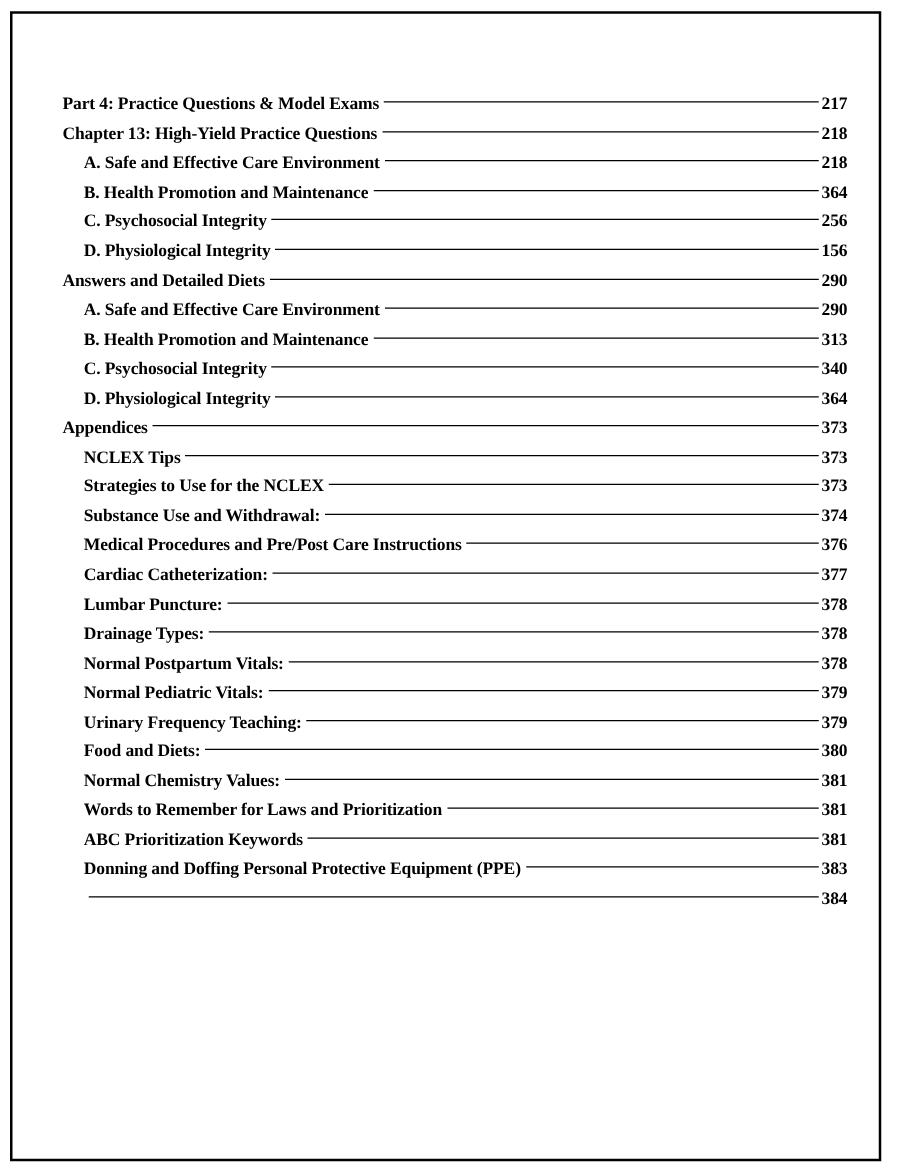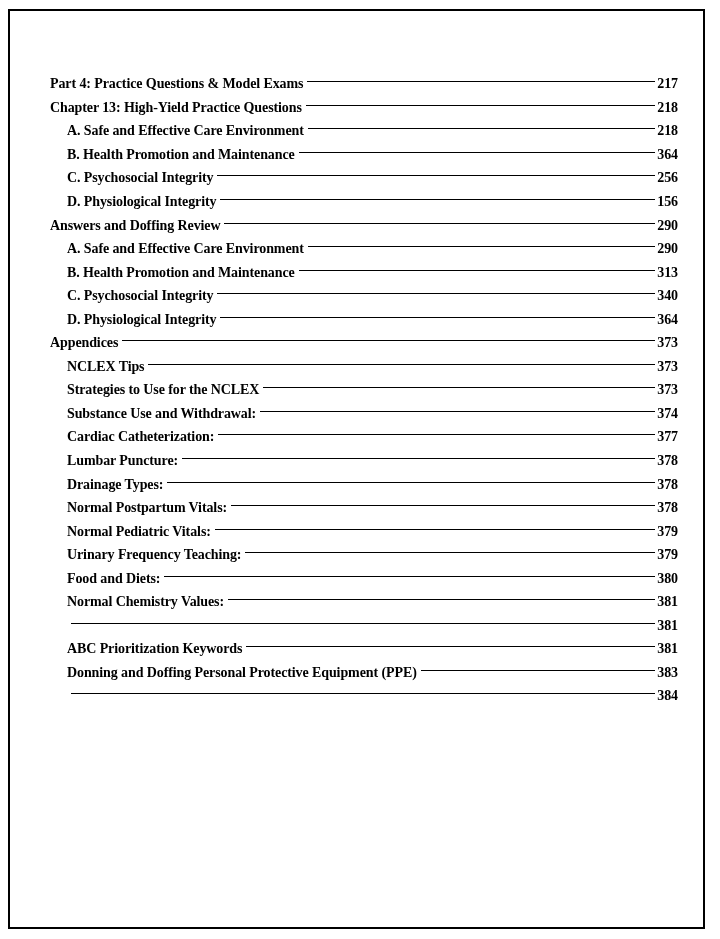--- a/index.html
+++ b/index.html
@@ -87,21 +87,21 @@
       <span class="label">C. Psychosocial Integrity</span>
       <span class="leader"></span>
       <span class="pagenum">256</span>
     </div>
     <div class="row lvl1">
       <span class="label">D. Physiological Integrity</span>
       <span class="leader"></span>
       <span class="pagenum">156</span>
     </div>
     <div class="row bold">
-      <span class="label">Answers and Doffing Review</span>
+      <span class="label">Answers and Detailed Diets</span>
       <span class="leader"></span>
       <span class="pagenum">290</span>
     </div>
     <div class="row lvl1">
       <span class="label">A. Safe and Effective Care Environment</span>
       <span class="leader"></span>
       <span class="pagenum">290</span>
     </div>
     <div class="row lvl1">
       <span class="label">B. Health Promotion and Maintenance</span>
@@ -132,20 +132,25 @@
       <span class="label">Strategies to Use for the NCLEX</span>
       <span class="leader"></span>
       <span class="pagenum">373</span>
     </div>
     <div class="row lvl1">
       <span class="label">Substance Use and Withdrawal:</span>
       <span class="leader"></span>
       <span class="pagenum">374</span>
     </div>
     <div class="row lvl1">
+      <span class="label">Medical Procedures and Pre/Post Care Instructions</span>
+      <span class="leader"></span>
+      <span class="pagenum">376</span>
+    </div>
+    <div class="row lvl1">
       <span class="label">Cardiac Catheterization:</span>
       <span class="leader"></span>
       <span class="pagenum">377</span>
     </div>
     <div class="row lvl1">
       <span class="label">Lumbar Puncture:</span>
       <span class="leader"></span>
       <span class="pagenum">378</span>
     </div>
     <div class="row lvl1">
@@ -172,20 +177,21 @@
       <span class="label">Food and Diets:</span>
       <span class="leader"></span>
       <span class="pagenum">380</span>
     </div>
     <div class="row lvl1">
       <span class="label">Normal Chemistry Values:</span>
       <span class="leader"></span>
       <span class="pagenum">381</span>
     </div>
     <div class="row lvl1">
+      <span class="label">Words to Remember for Laws and Prioritization</span>
       <span class="leader"></span>
       <span class="pagenum">381</span>
     </div>
     <div class="row lvl1">
       <span class="label">ABC Prioritization Keywords</span>
       <span class="leader"></span>
       <span class="pagenum">381</span>
     </div>
     <div class="row lvl1">
       <span class="label">Donning and Doffing Personal Protective Equipment (PPE)</span>

